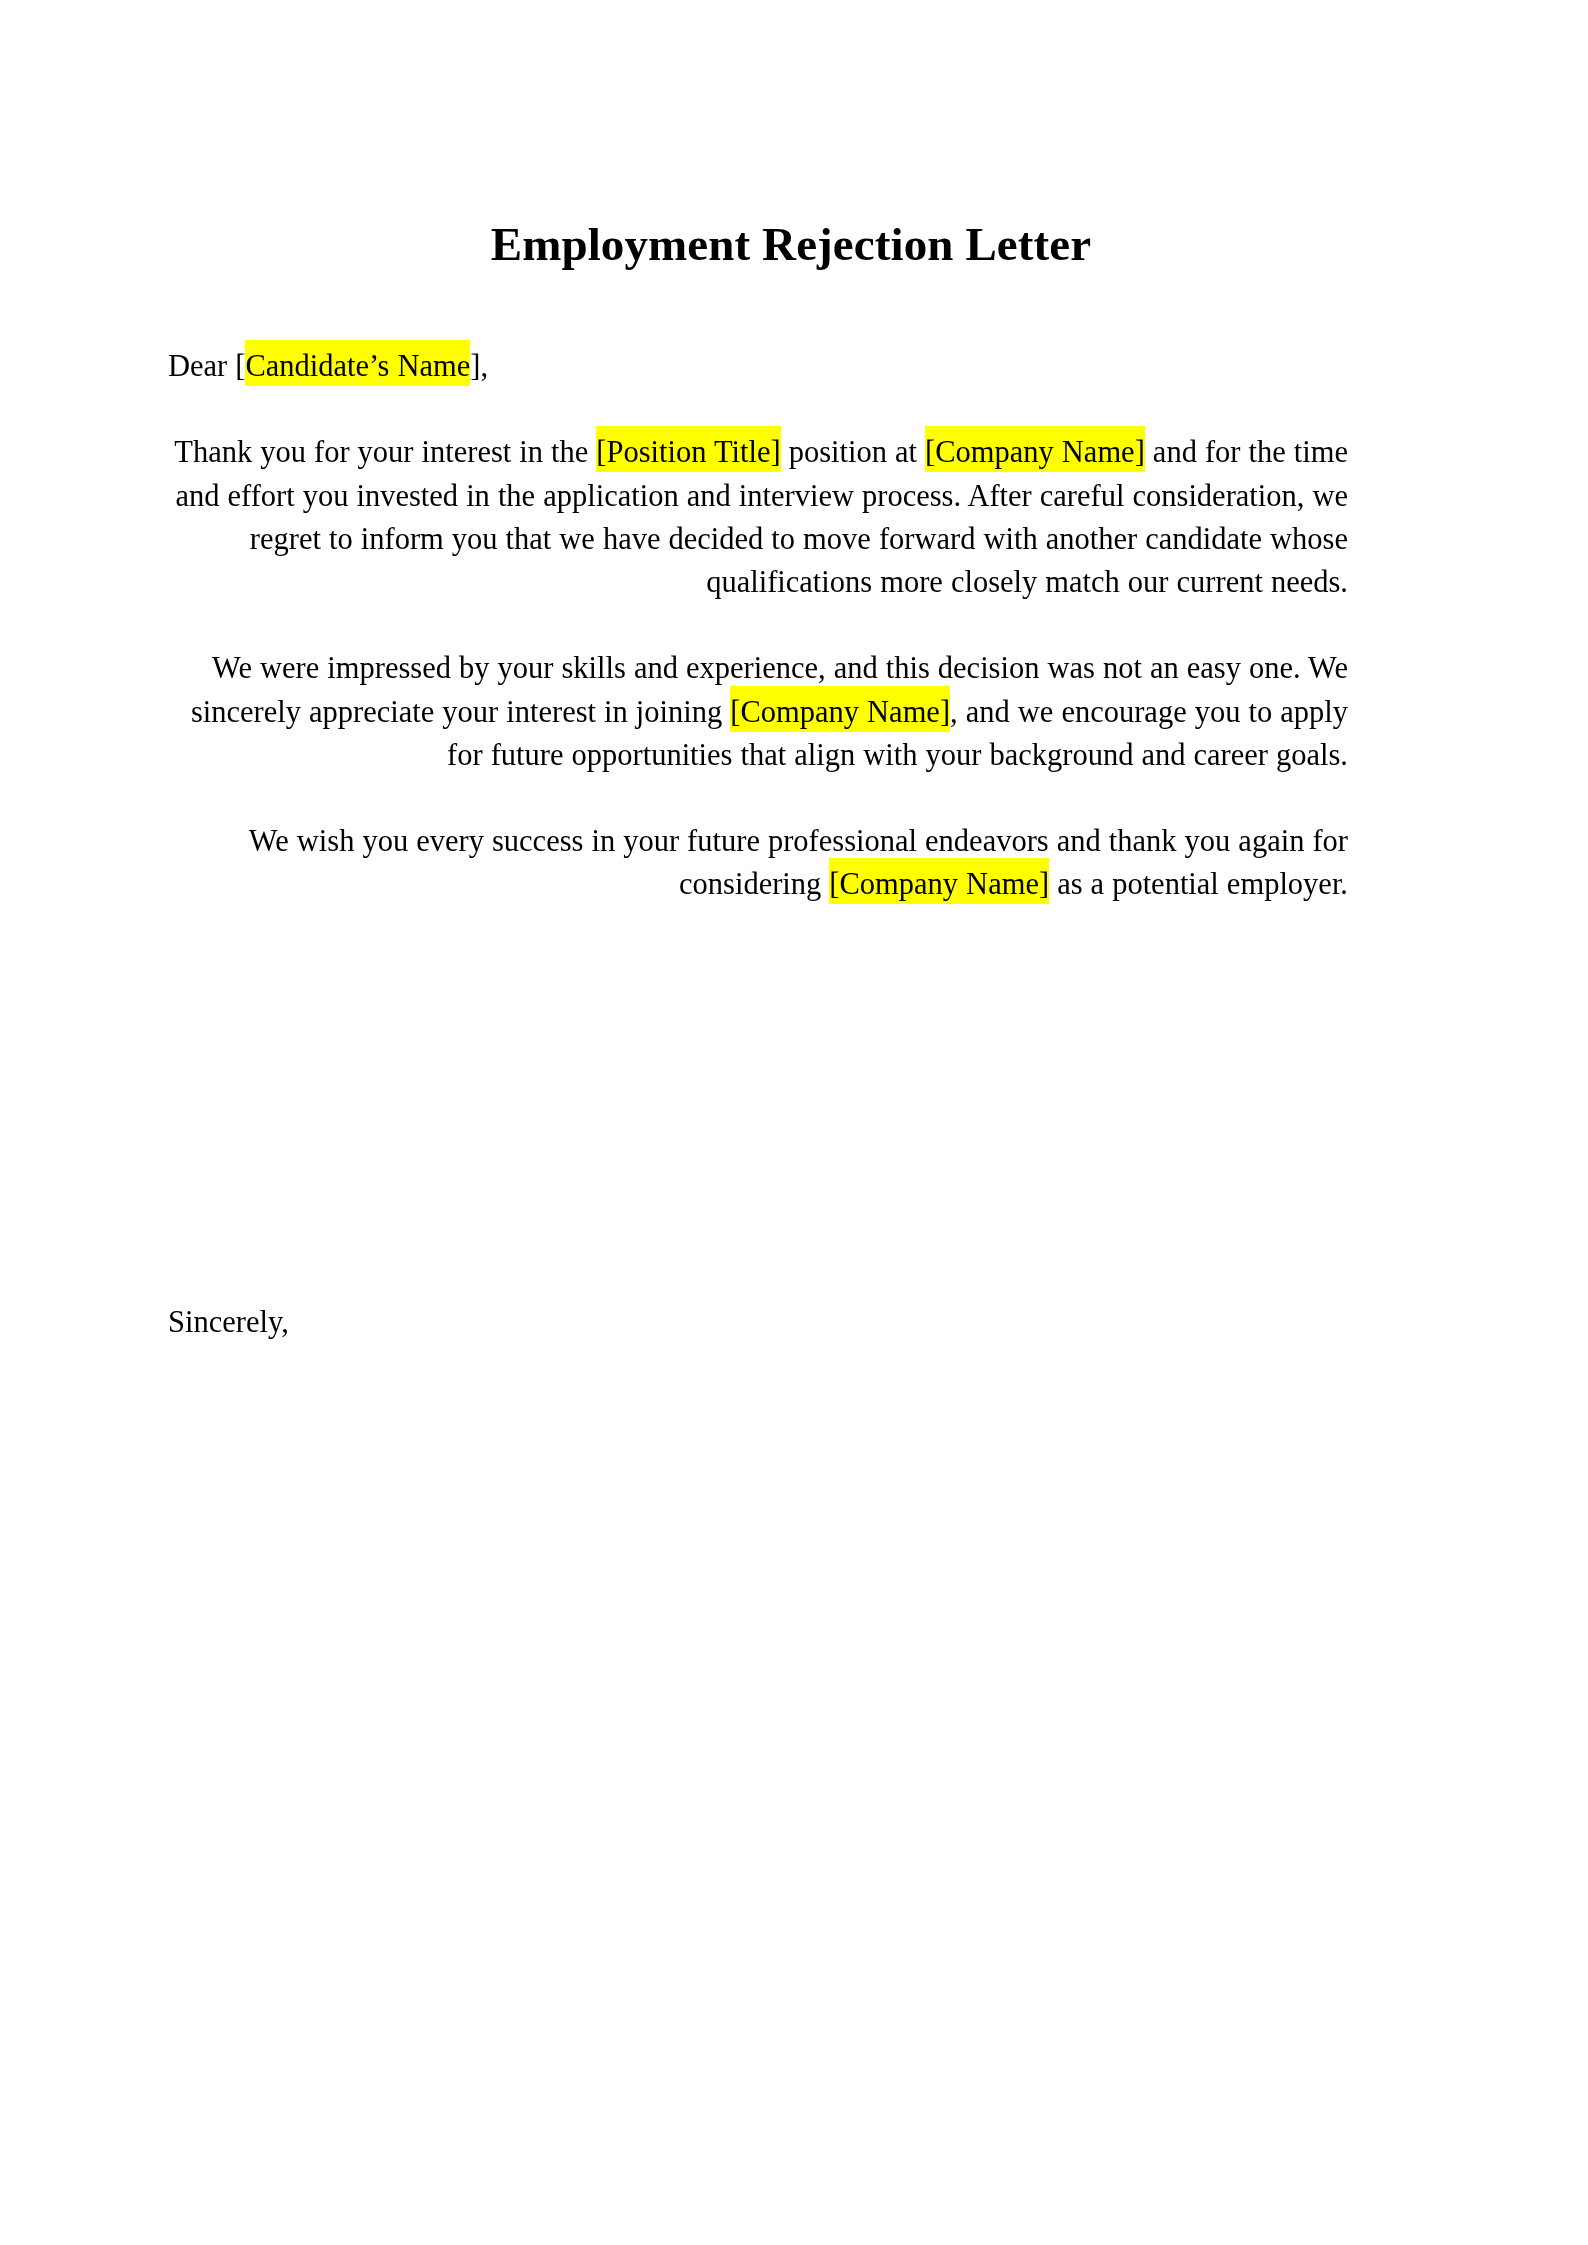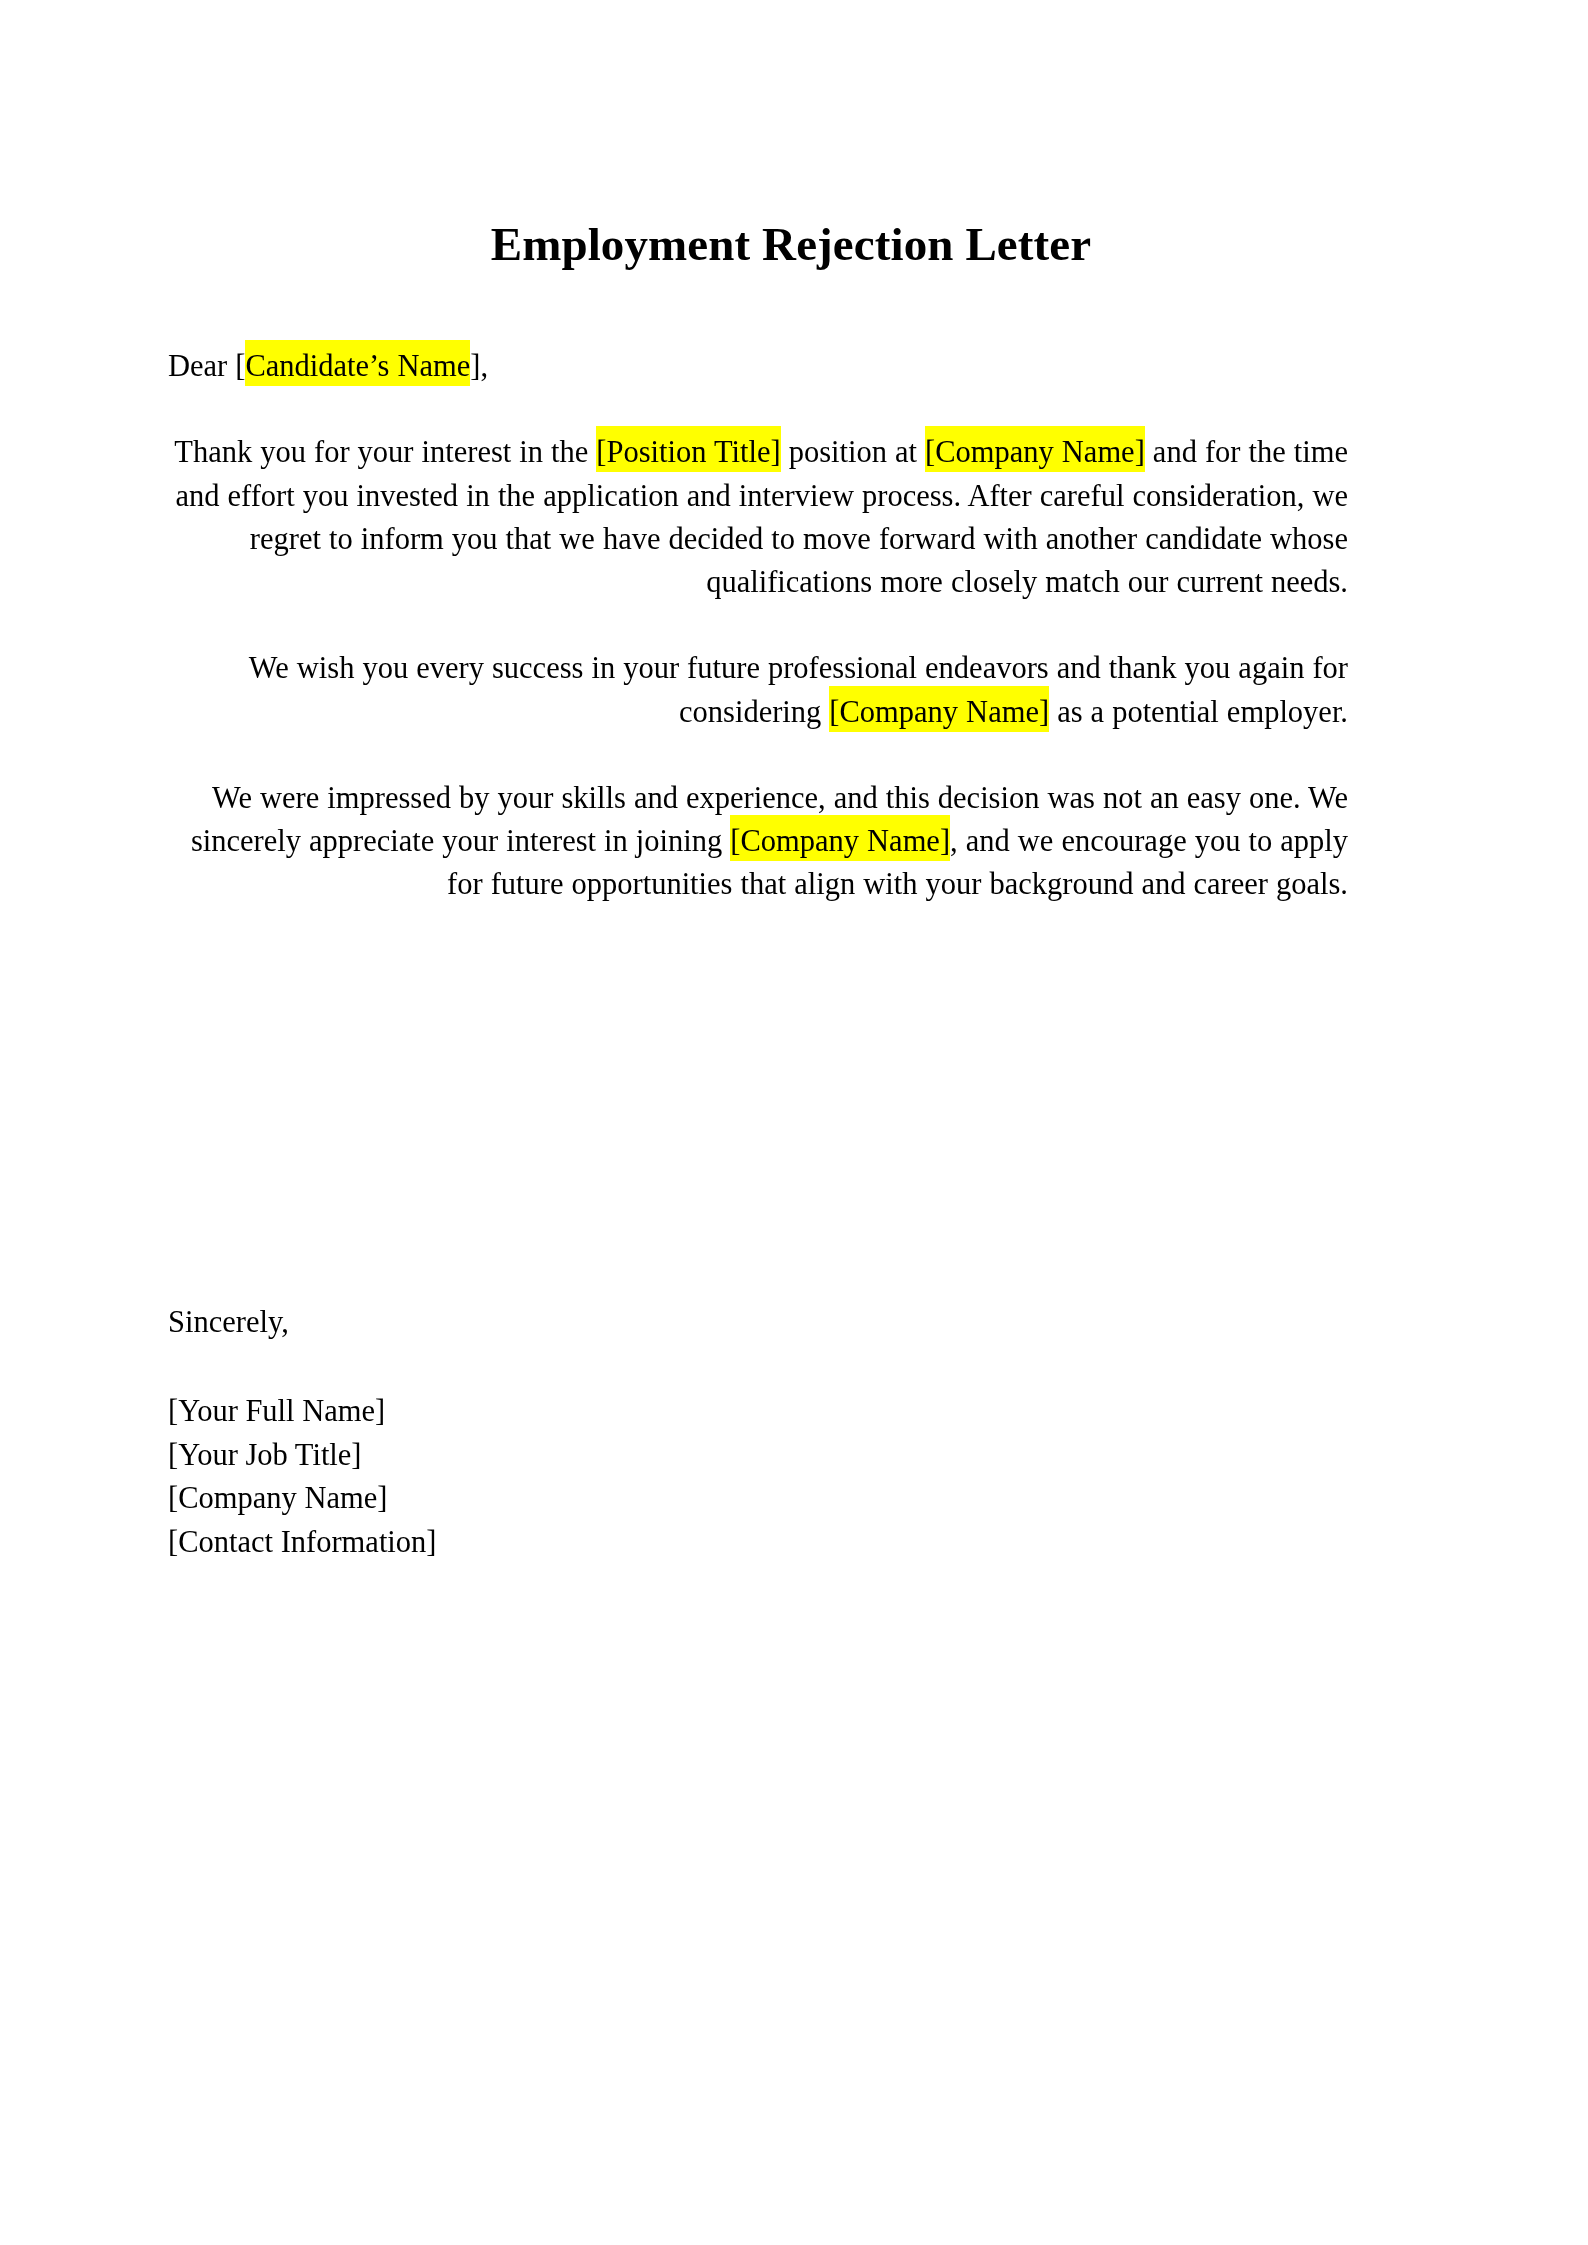--- a/index.html
+++ b/index.html
@@ -89,30 +89,24 @@
 <div class="page">
 
   <h1 class="doc-title">Employment Rejection Letter</h1>
 
   <div class="body-block">
 
     <p class="para salutation"><span>Dear [</span><span class="hl">Candidate’s Name</span><span>],</span></p>
 
     <p class="para"><span>Thank you for your interest in the </span><span class="hl">[Position Title]</span><span> position at </span><span class="hl">[Company Name]</span><span> and for the time and effort you invested in the application and interview process. After careful consideration, we regret to inform you that we have decided to move forward with another candidate whose qualifications more closely match our current needs.</span></p>
 
+    <p class="para"><span>We were impressed by your skills and experience, and this decision was not an easy one. We sincerely appreciate your interest in joining </span><span class="hl">[Company Name]</span><span>, and we encourage you to apply for future opportunities that align with your background and career goals.</span></p>
+
     <p class="para"><span>We wish you every success in your future professional endeavors and thank you again for considering </span><span class="hl">[Company Name]</span><span> as a potential employer.</span></p>
-
-    <p class="para"><span>We were impressed by your skills and experience, and this decision was not an easy one. We sincerely appreciate your interest in joining </span><span class="hl">[Company Name]</span><span>, and we encourage you to apply for future opportunities that align with your background and career goals.</span></p>
 
   </div>
 
   <div class="signoff-block">
     <p class="signoff-line">Sincerely,</p>
   </div>
 
-  <div class="sig-block">
-    <p class="sig-line">[Your Full Name]</p>
-    <p class="sig-line">[Your Job Title]</p>
-    <p class="sig-line">[Company Name]</p>
-    <p class="sig-line">[Contact Information]</p>
-  </div>
 
 </div>
 
 </body></html>

